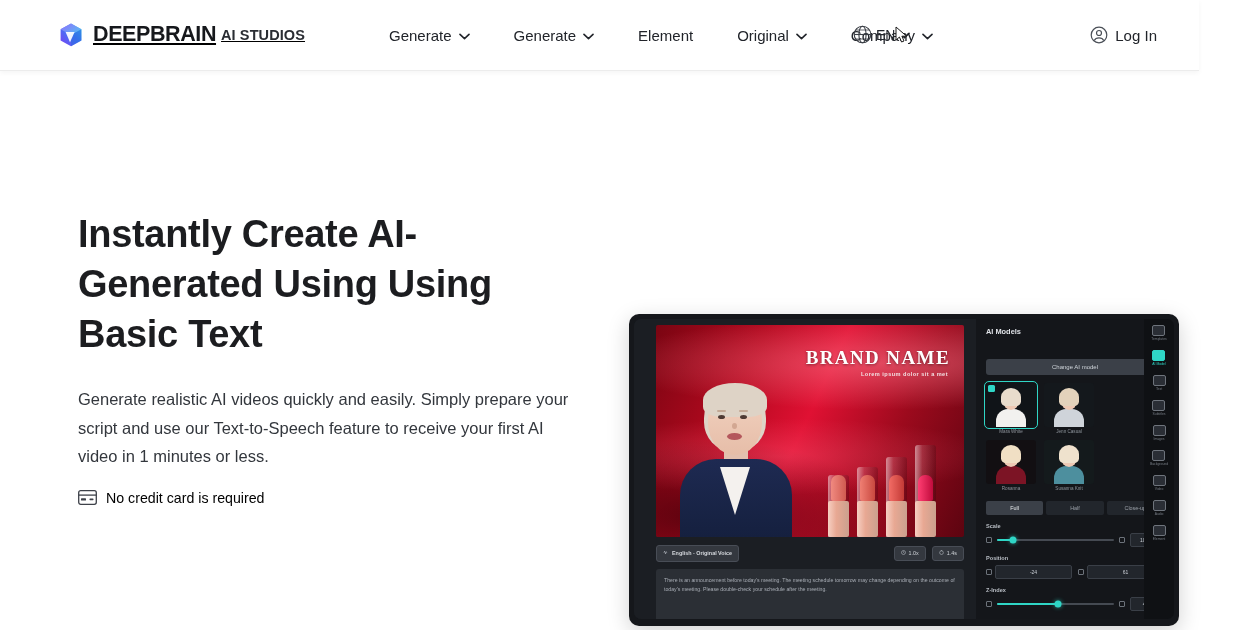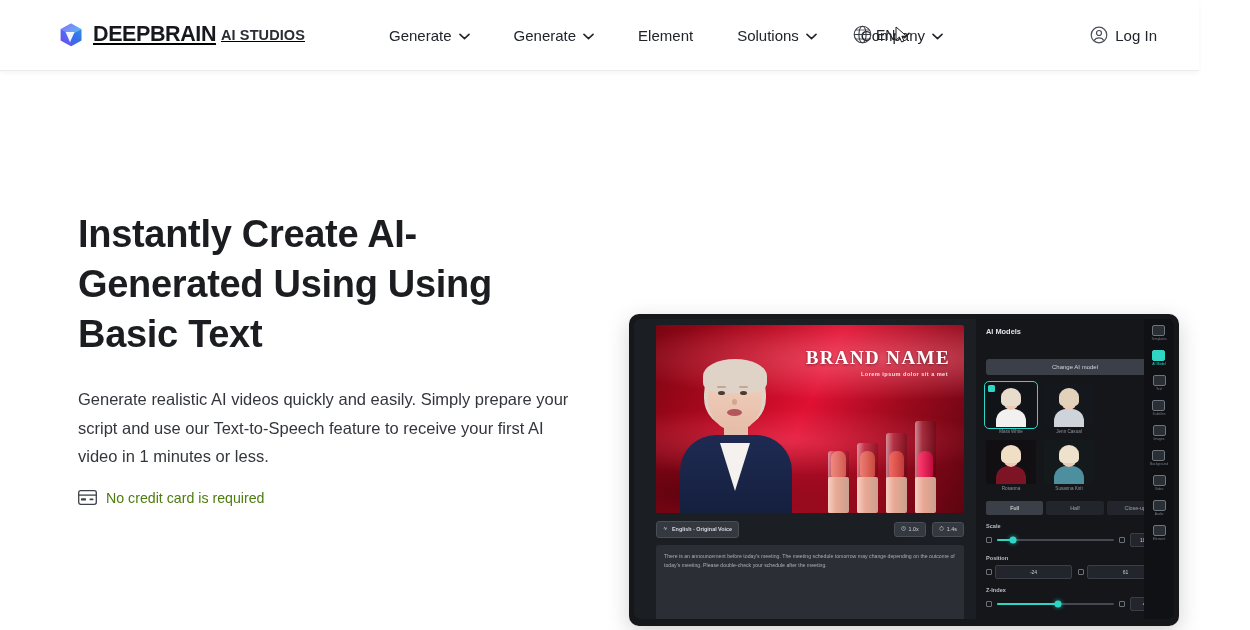--- a/index.html
+++ b/index.html
@@ -153,21 +153,21 @@
     border-radius: 28px;
     padding: 17px 34px;
     cursor: pointer;
     font-family: "Liberation Sans", sans-serif;
   }
   .hero-note {
     margin-top: 19px;
     display: flex; align-items: center;
     gap: 9px;
     font-size: 14.2px;
-    color: #4d7c0f;
+    color: #000000;
   }
   .card-icon { width: 19px; height: 15px; display:block; }
 
   
   .preview {
     position: absolute;
     left: 629px;
     top: 243px;
     width: 550px;
     height: 312px;
@@ -187,21 +187,21 @@
   
   .stage-col {
     position: relative;
     width: 342px;
     flex: 0 0 auto;
     background: #1b1e23;
     padding: 6px 0 0 22px;
   }
   .canvas {
     position: relative;
-    width: 308px; height: 188px;
+    width: 308px; height: 212px;
     border-radius: 2px;
     overflow: hidden;
     background: linear-gradient(115deg,#7a0512 0%,#b4091f 28%,#e01133 48%,#9c0a1d 72%,#5c0410 100%);
   }
   .canvas-swirl {
     position:absolute; inset:0;
     background:
       radial-gradient(ellipse 150% 38% at 72% 18%, rgba(255,120,140,0.55) 0%, rgba(255,120,140,0) 58%),
       radial-gradient(ellipse 120% 30% at 40% 62%, rgba(255,90,120,0.35) 0%, rgba(255,90,120,0) 60%),
       radial-gradient(ellipse 90% 55% at 15% 90%, rgba(60,0,8,0.75) 0%, rgba(60,0,8,0) 65%);
@@ -423,21 +423,21 @@
       <span class="chev">
         <svg width="11" height="7" viewBox="0 0 11 7">
             <path d="M1 1.4 L5.5 5.6 L10 1.4" stroke="#21242a" stroke-width="1.6" fill="none" stroke-linecap="round" stroke-linejoin="round"></path>
           </svg>
       </span>
     </div>
     <div class="nav-item">
       <span>Element</span>
     </div>
     <div class="nav-item">
-      <span>Solutions</span>
+      <span>Original</span>
       <span class="chev">
         <svg width="11" height="7" viewBox="0 0 11 7">
             <path d="M1 1.4 L5.5 5.6 L10 1.4" stroke="#21242a" stroke-width="1.6" fill="none" stroke-linecap="round" stroke-linejoin="round"></path>
           </svg>
       </span>
     </div>
     <div class="nav-item">
       <span>Company</span>
       <span class="chev">
         <svg width="11" height="7" viewBox="0 0 11 7">

